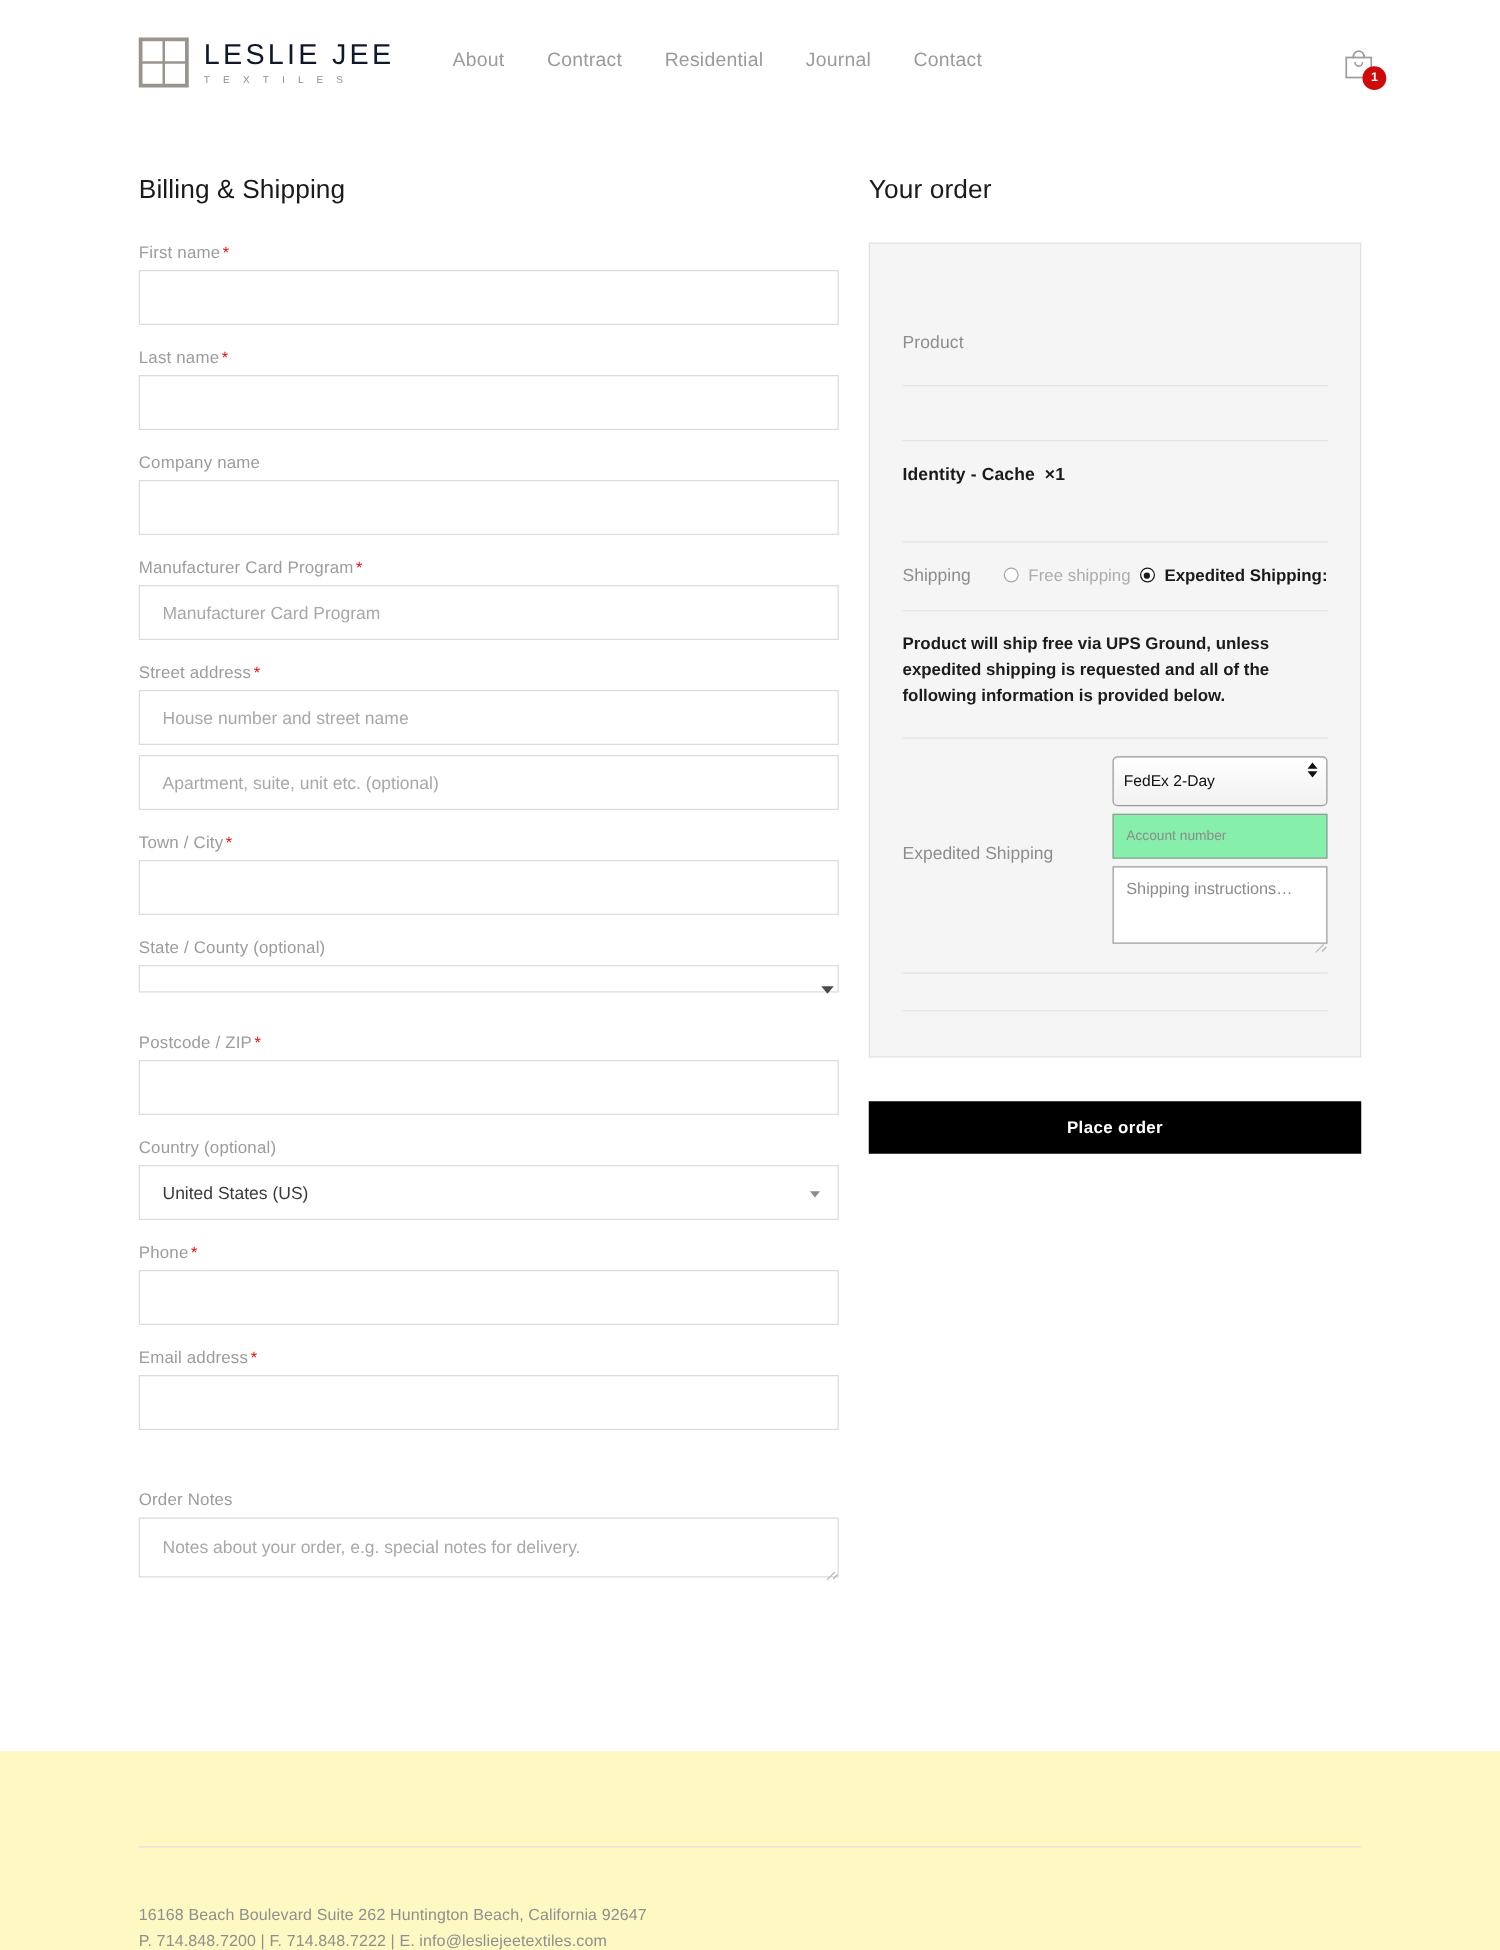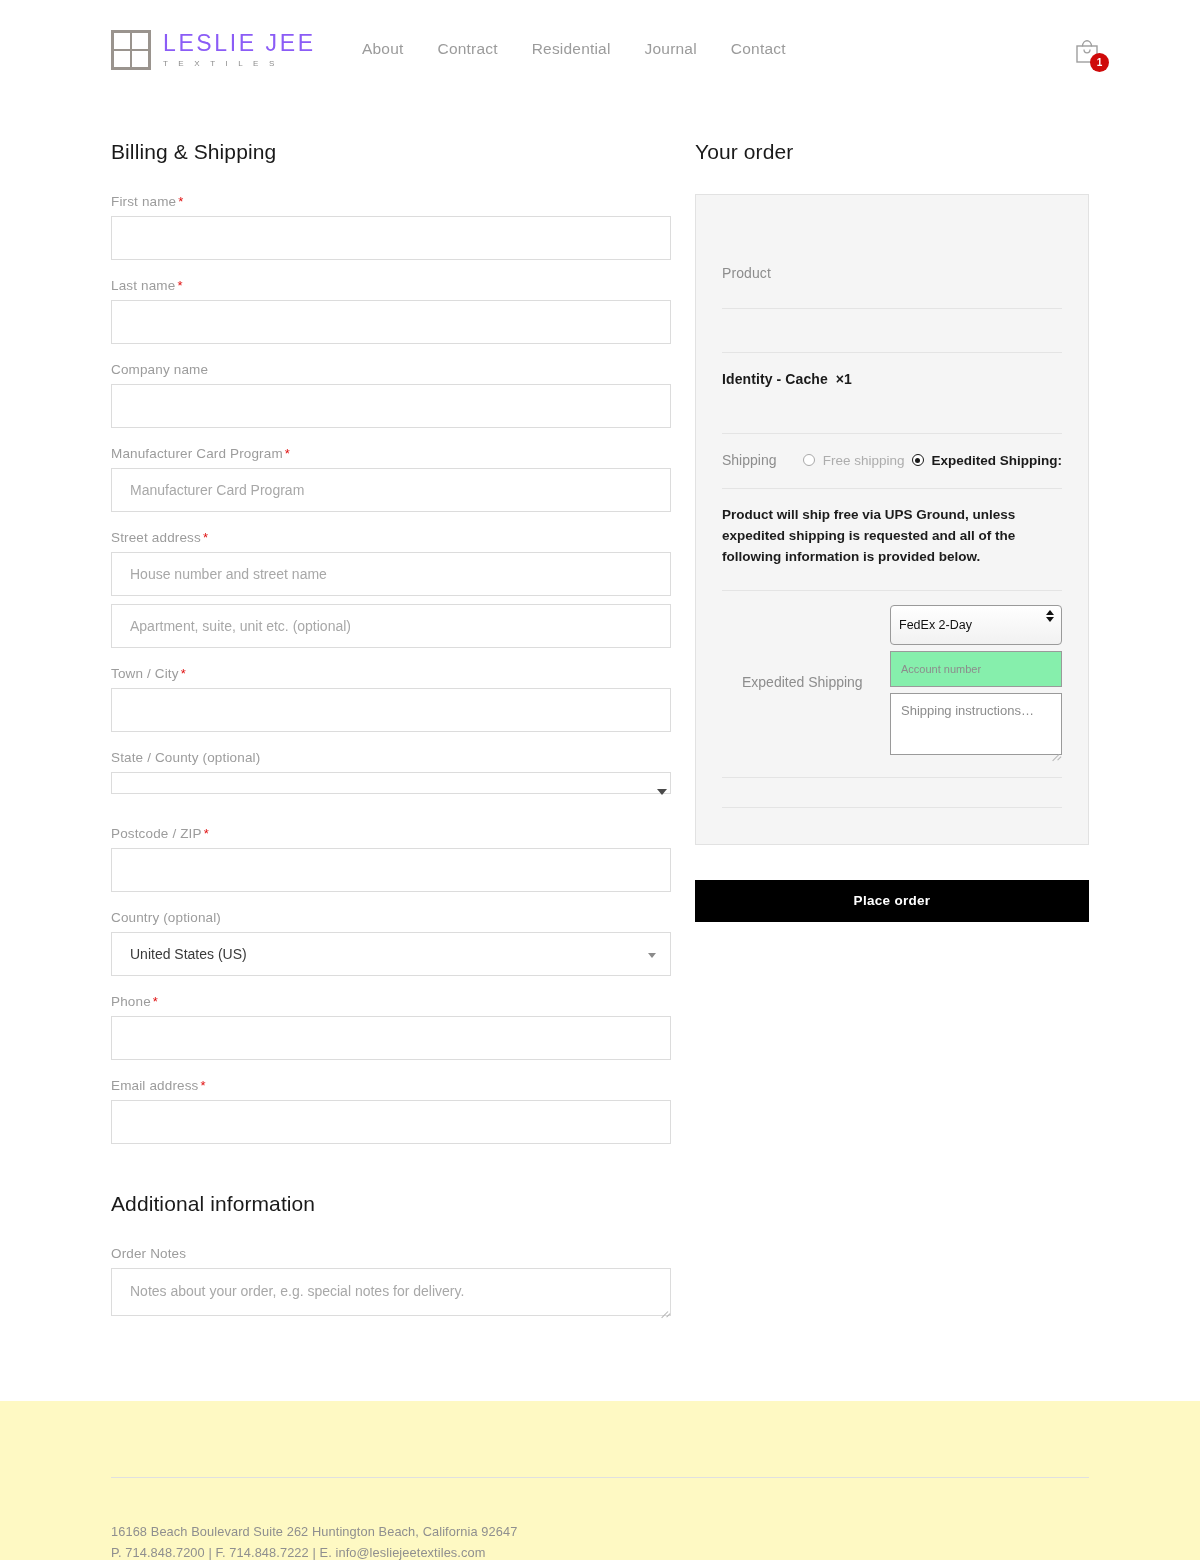--- a/index.html
+++ b/index.html
@@ -44,21 +44,21 @@
     display: flex; align-items: center; justify-content: center;
     font-size: 11px;
     color: #9a948e;
     line-height: 1;
     overflow: hidden;
   }
   .brand-text { display: flex; flex-direction: column; }
   .brand-name {
     font-size: 23px;
     letter-spacing: 2.6px;
-    color: #8b5cf6;
+    color: #0f172a;
     font-weight: 400;
     line-height: 1;
   }
   .brand-sub {
     font-size: 8px;
     letter-spacing: 4.2px;
     color: #8d8d8d;
     margin-top: 5px;
     line-height: 1;
   }
@@ -298,21 +298,21 @@
     font-weight: 700;
     padding: 16px 0 22px 0;
   }
 
   .op-expedited {
     display: flex;
     justify-content: space-between;
     align-items: center;
     padding: 14px 0 18px 0;
   }
-  .op-exp-label { font-size: 14px; color: #8d8d8d; margin-left: 20px; }
+  .op-exp-label { font-size: 14px; color: #8d8d8d; }
   .exp-fields {
     display: flex;
     flex-direction: column;
     gap: 6px;
     width: 172px;
   }
   .native-select {
     width: 172px; height: 40px;
     border: 1px solid #9a9a9a;
     border-radius: 4px;
@@ -515,21 +515,20 @@
 
     <div class="field">
       <label class="field-label">
         <span>Email address</span><span class="req">*</span>
       </label>
       <input class="txt" type="text" placeholder="" style="">
     </div>
 
     <div class="spacer-30"></div>
 
-    <h2 class="section-title">Additional information</h2>
 
     <div class="field">
       <label class="field-label">Order Notes</label>
       <div class="ta-wrap">
         <textarea class="ta" placeholder="Notes about your order, e.g. special notes for delivery." style=""></textarea>
         <span class="resize-grip">
             <i></i>
             <i></i>
           </span>
       </div>

